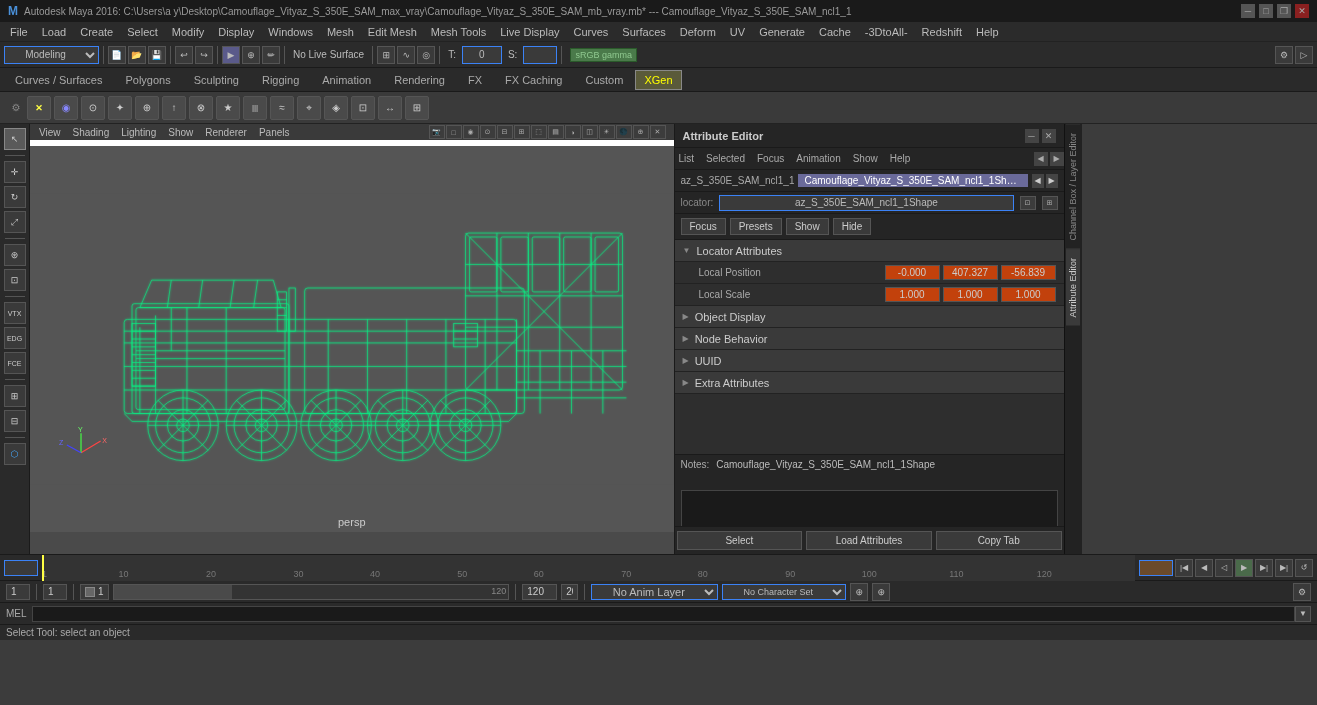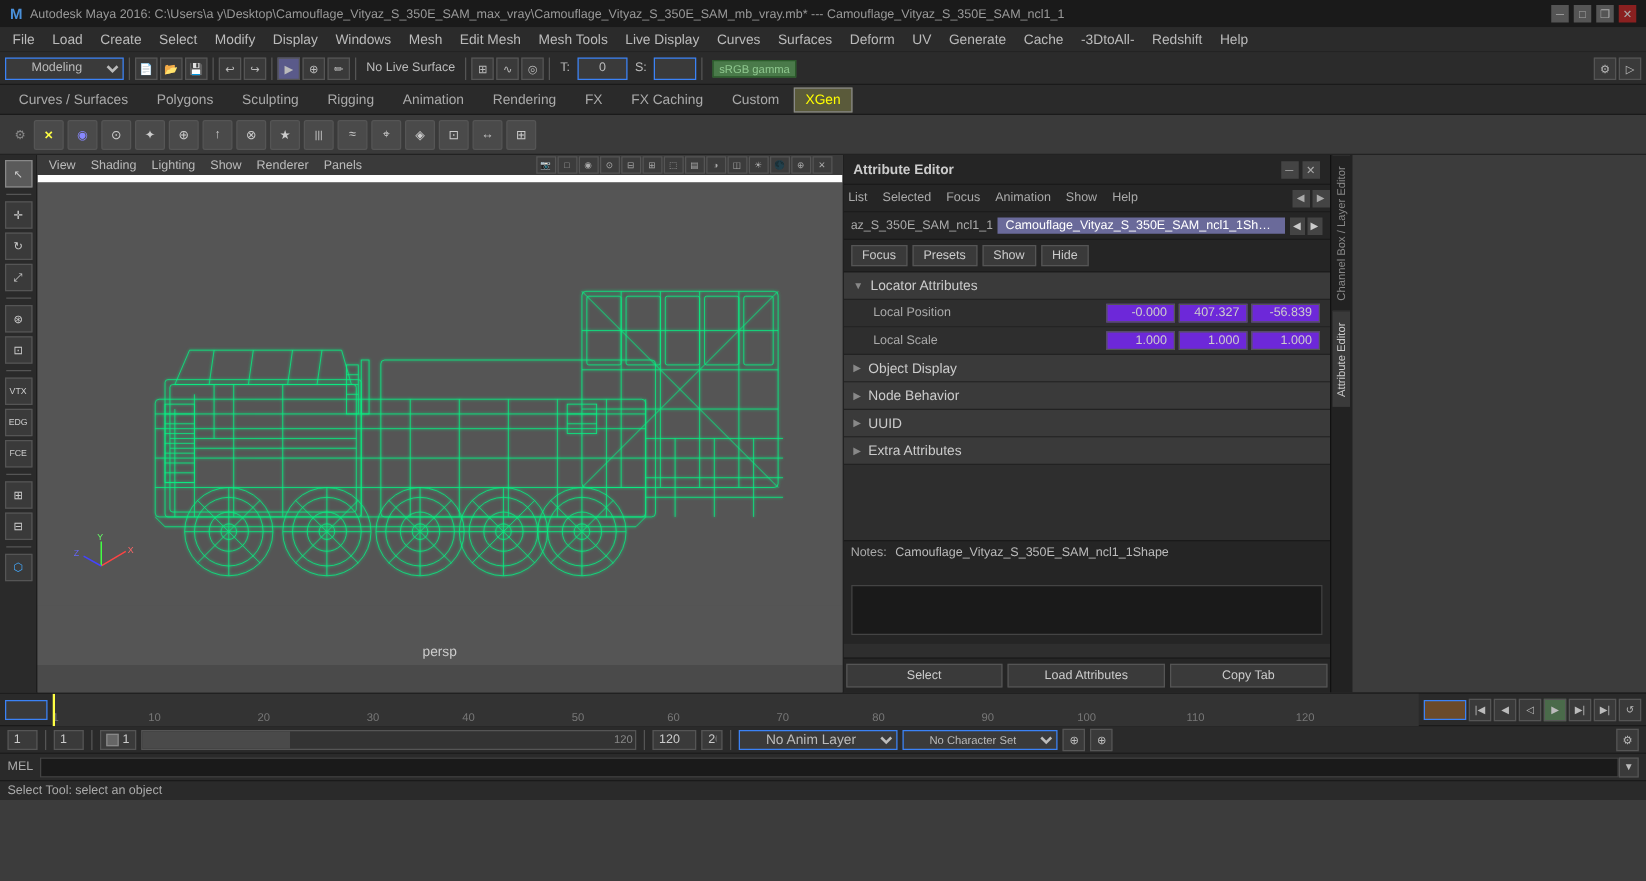--- a/index.html
+++ b/index.html
@@ -144,21 +144,21 @@
     }
     .ae-section-arrow { font-size: 8px; color: #888; }
     .ae-section-title { font-size: 11px; color: #ccc; }
 
     .ae-attr-row {
       height: 22px; display: flex; align-items: center; padding: 0 8px 0 24px;
       border-bottom: 1px solid #222; background: #2e2e2e;
     }
     .ae-attr-label { color: #aaa; font-size: 10px; flex: 1; }
     .ae-attr-values { display: flex; gap: 3px; }
-    .ae-attr-val { background: #6d28d9; border: 1px solid #555; color: #ccc; font-size: 10px; padding: 1px 5px; min-width: 55px; text-align: right; }
+    .ae-attr-val { background: #c2410c; border: 1px solid #555; color: #ccc; font-size: 10px; padding: 1px 5px; min-width: 55px; text-align: center; }
 
     #ae-notes {
       padding: 4px 6px; background: #252525; border-top: 1px solid #1a1a1a;
     }
     #ae-notes-label { font-size: 10px; color: #aaa; margin-bottom: 20px; }
     #ae-notes-box { width: 100%; height: 40px; background: #1a1a1a; border: 1px solid #444; }
 
     #ae-footer {
       height: 28px; background: #252525; display: flex; align-items: center; justify-content: space-around;
       border-top: 1px solid #1a1a1a;
@@ -577,20 +577,26 @@
 
       <div id="ae-node-row">
         <span id="ae-node-label">az_S_350E_SAM_ncl1_1</span>
         <span id="ae-node-value">Camouflage_Vityaz_S_350E_SAM_ncl1_1Shape</span>
         <div id="ae-node-arrows">
           <div id="ae-node-arrow">◀</div>
           <div id="ae-node-arrow">▶</div>
         </div>
       </div>
 
+      <div id="ae-locator-row">
+        <span style="color:#888;">locator:</span>
+        <input type="text" class="tb-select" value="az_S_350E_SAM_ncl1_1Shape" style="flex: 1 1 0%; font-size: 10px; height: 16px;">
+        <div class="vp-small-btn">⊡</div>
+        <div class="vp-small-btn">⊞</div>
+      </div>
 
       <div id="ae-focus-presets">
         <button class="ae-action-btn">Focus</button>
         <button class="ae-action-btn">Presets</button>
         <button class="ae-action-btn">Show</button>
         <button class="ae-action-btn">Hide</button>
       </div>
 
       <div id="ae-content">
 

